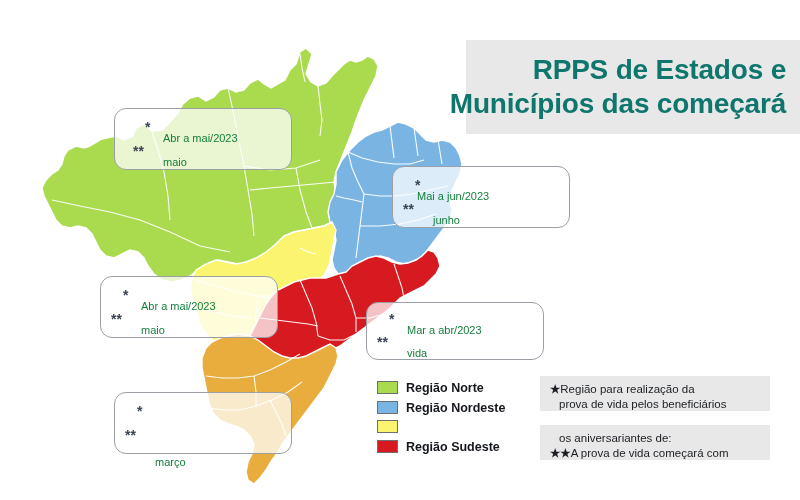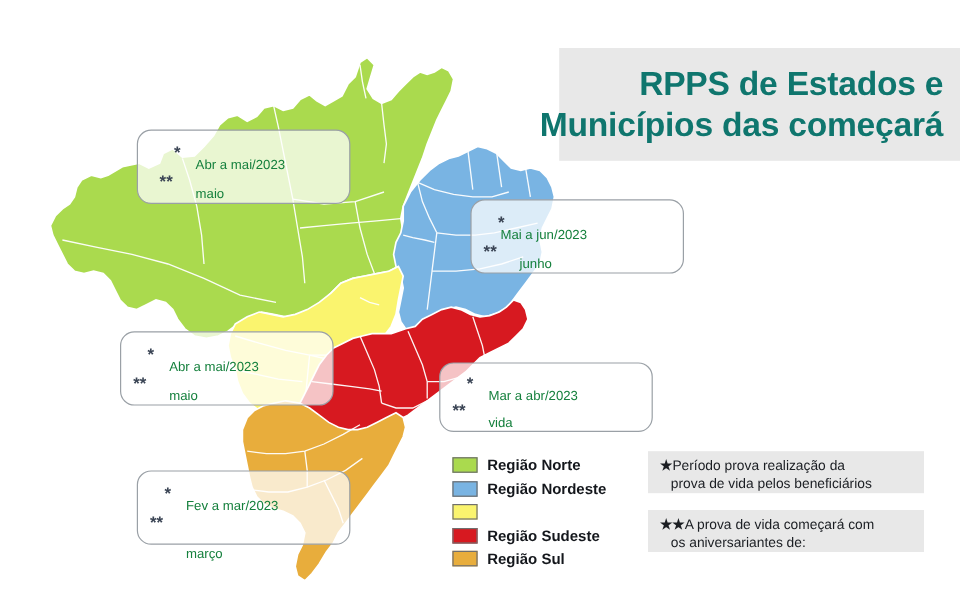--- a/index.html
+++ b/index.html
@@ -254,50 +254,45 @@
 
   <div class="callout" style="left:366px; top:302px; width:178px; height:58px;">
     <span class="mark" style="left:22px; top:8px;">*</span>
     <span class="row" style="left:40px; top:9px;">Mar a abr/2023</span>
     <span class="mark" style="left:10px; top:31px;">**</span>
     <span class="row" style="left:40px; top:32px;">vida</span>
   </div>
 
   <div class="callout" style="left:114px; top:392px; width:178px; height:62px;">
     <span class="mark" style="left:22px; top:10px;">*</span>
-    <span class="row" style="left:40px; top:11px;">Fev a mar/2023</span>
     <span class="mark" style="left:10px; top:34px;">**</span>
     <span class="row" style="left:40px; top:51px;">março</span>
   </div>
 
   <div id="legend">
     <div class="leg-row">
       <span class="leg-swatch" style="background:#aada4e;"></span>
       <span class="leg-label">Região Norte</span>
     </div>
     <div class="leg-row">
       <span class="leg-swatch" style="background:#79b4e3;"></span>
       <span class="leg-label">Região Nordeste</span>
     </div>
     <div class="leg-row">
       <span class="leg-swatch" style="background:#faf46e;"></span>
     </div>
     <div class="leg-row">
       <span class="leg-swatch" style="background:#d71920;"></span>
       <span class="leg-label">Região Sudeste</span>
     </div>
-    <div class="leg-row">
-      <span class="leg-swatch" style="background:#e8ad3c;"></span>
-      <span class="leg-label">Região Sul</span>
-    </div>
   </div>
 
   <div class="note" style="left:540px; top:376px; width:230px; height:35px;">
-    <div class="nline"><span class="nstar">★</span><span>Período prova realização da</span></div>
+    <div class="nline"><span class="nstar">★</span><span>Região para realização da</span></div>
     <div class="nline indent">prova de vida pelos beneficiários</div>
   </div>
 
   <div class="note" style="left:540px; top:425px; width:230px; height:35px;">
+    <div class="nline indent">os aniversariantes de:</div>
     <div class="nline"><span class="nstar">★★</span><span>A prova de vida começará  com</span></div>
-    <div class="nline indent">os aniversariantes de:</div>
   </div>
 
 </div>
 
 </body></html>

